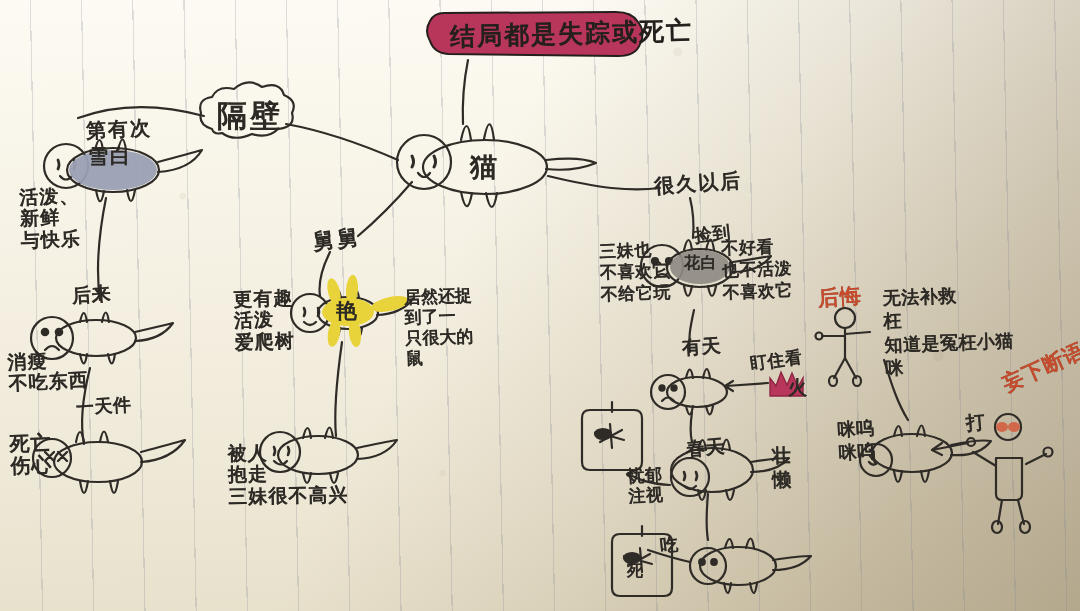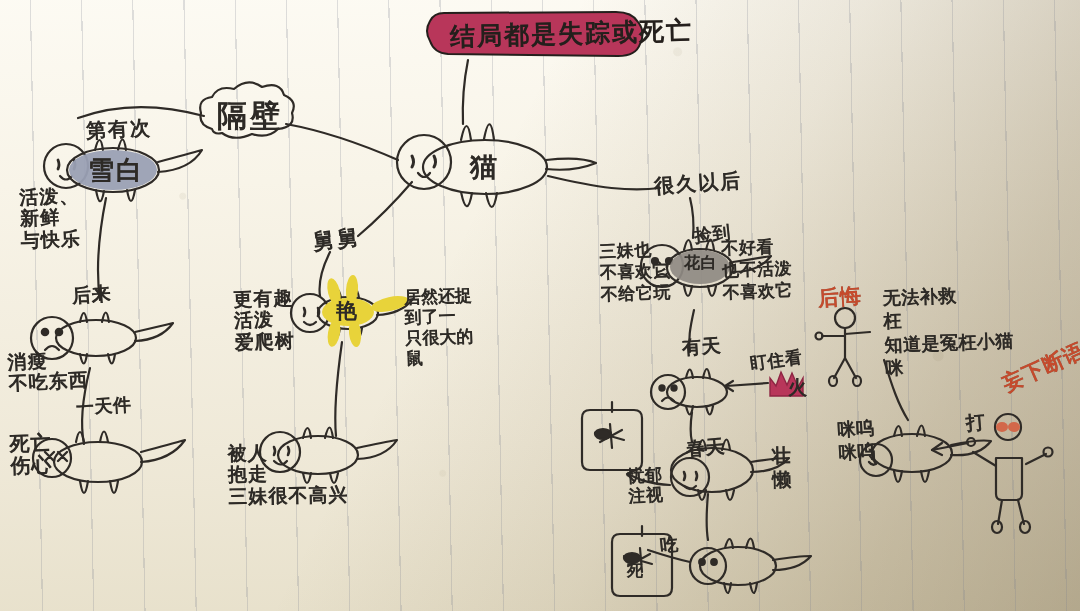--- a/index.html
+++ b/index.html
@@ -270,21 +270,21 @@
     <div class="hand title-text" style="left:450px;top:20px;font-size:25px;letter-spacing:2px;transform:rotate(-1.5deg);">结局都是失踪或死亡</div>
 
     <div class="hand" style="left:470px;top:152px;font-size:27px;">猫</div>
 
     <div class="hand" style="left:217px;top:99px;font-size:30px;letter-spacing:3px;">隔壁</div>
 
     <div class="hand" style="left:313px;top:228px;font-size:22px;letter-spacing:2px;transform:rotate(-6deg);">舅舅</div>
 
     <div class="hand" style="left:86px;top:118px;font-size:20px;letter-spacing:2px;transform:rotate(-3deg);">第有次</div>
 
-    <div class="hand" style="left:88px;top:156px;font-size:26px;letter-spacing:2px;font-family:Liberation Serif, serif;">雪白</div>
+    <div class="hand" style="left:88px;top:145px;font-size:20px;letter-spacing:2px;font-family:Liberation Serif, serif;">雪白</div>
 
     <div class="hand" style="left:20px;top:186px;font-size:19px;letter-spacing:1px;transform:rotate(-2deg);">活泼、
 新鲜
 与快乐</div>
 
     <div class="hand" style="left:72px;top:284px;font-size:19px;transform:rotate(-4deg);">后来</div>
 
     <div class="hand" style="left:8px;top:350px;font-size:19px;letter-spacing:1px;transform:rotate(-3deg);">消瘦
 不吃东西</div>
 

